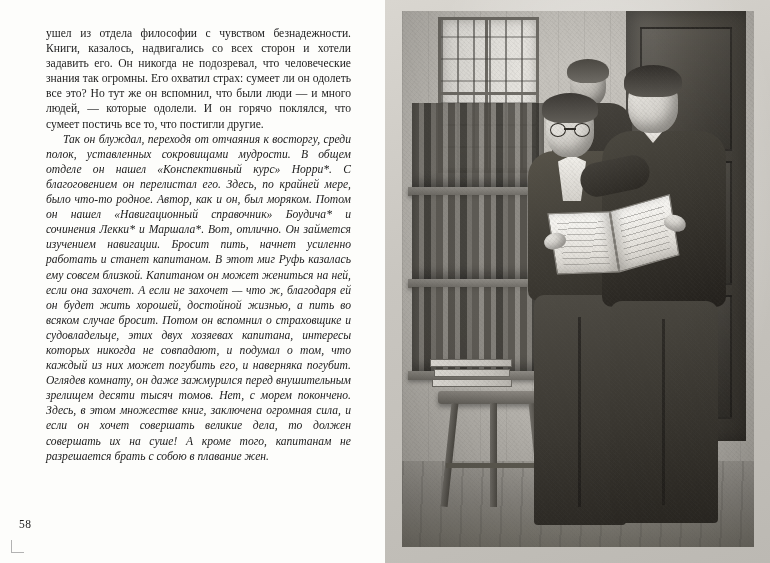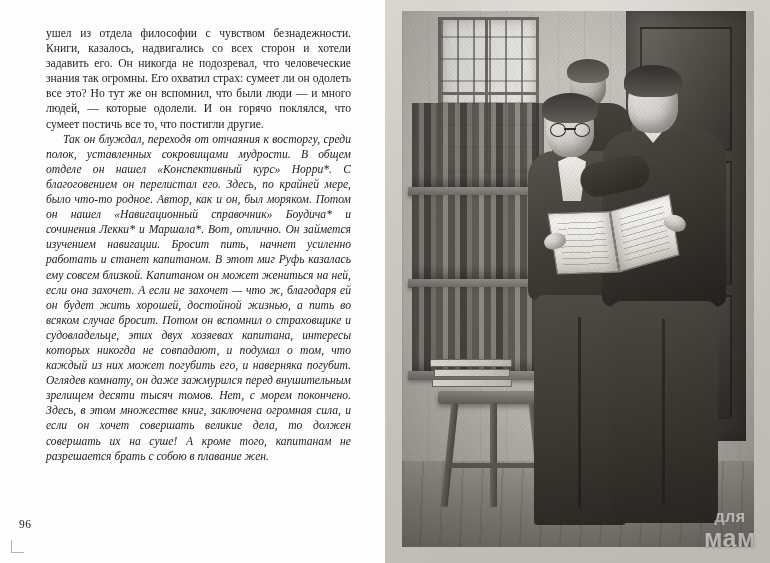--- a/index.html
+++ b/index.html
@@ -402,21 +402,21 @@
 </head>
 <body>
 
 <div class="spread">
 
   <div class="page page-left">
     <div class="body-text">
       <p>ушел из отдела философии с чувством безнадежности. Книги, казалось, надвигались со всех сторон и хотели задавить его. Он никогда не подозревал, что человеческие знания так огромны. Его охватил страх: сумеет ли он одолеть все это? Но тут же он вспомнил, что были люди — и много людей, — которые одолели. И он горячо поклялся, что сумеет постичь все то, что постигли другие.</p>
       <p class="indent">Так он блуждал, переходя от отчаяния к восторгу, среди полок, уставленных сокровищами мудрости. В общем отделе он нашел «Конспективный курс» Норри*. С благоговением он перелистал его. Здесь, по крайней мере, было что-то родное. Автор, как и он, был моряком. Потом он нашел «Навигационный справочник» Боудича* и сочинения Лекки* и Маршала*. Вот, отлично. Он займется изучением навигации. Бросит пить, начнет усиленно работать и станет капитаном. В этот миг Руфь казалась ему совсем близкой. Капитаном он может жениться на ней, если она захочет. А если не захочет — что ж, благодаря ей он будет жить хорошей, достойной жизнью, а пить во всяком случае бросит. Потом он вспомнил о страховщике и судовладельце, этих двух хозяевах капитана, интересы которых никогда не совпадают, и подумал о том, что каждый из них может погубить его, и наверняка погубит. Оглядев комнату, он даже зажмурился перед внушительным зрелищем десяти тысяч томов. Нет, с морем покончено. Здесь, в этом множестве книг, заключена огромная сила, и если он хочет совершать великие дела, то должен совершать их на суше! А кроме того, капитанам не разрешается брать с собою в плавание жен.</p>
     </div>
-    <div class="page-number">96</div>
+    <div class="page-number">58</div>
     <div class="corner-mark"></div>
   </div>
 
   <div class="page page-right">
     <div class="illustration">
       <div class="ill-frame">
         <div class="wall"></div>
 
         <div class="window">
           <div class="window-bars"></div>
@@ -486,20 +486,16 @@
               <div class="lines"></div>
             </div>
         </div>
         <div class="hand h1"></div>
         <div class="hand h2"></div>
 
         <div class="grain"></div>
         <div class="vignette"></div>
       </div>
 
-      <div class="watermark">
-        <div class="wm1">для</div>
-        <div class="wm2">мам</div>
-      </div>
     </div>
   </div>
 
 </div>
 
 </body></html>

